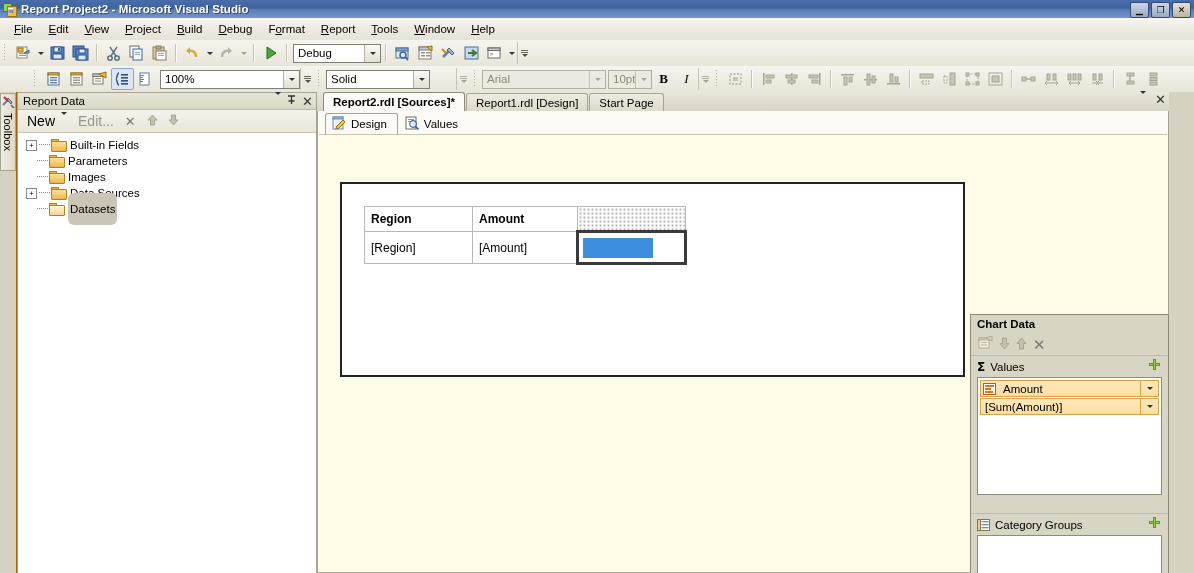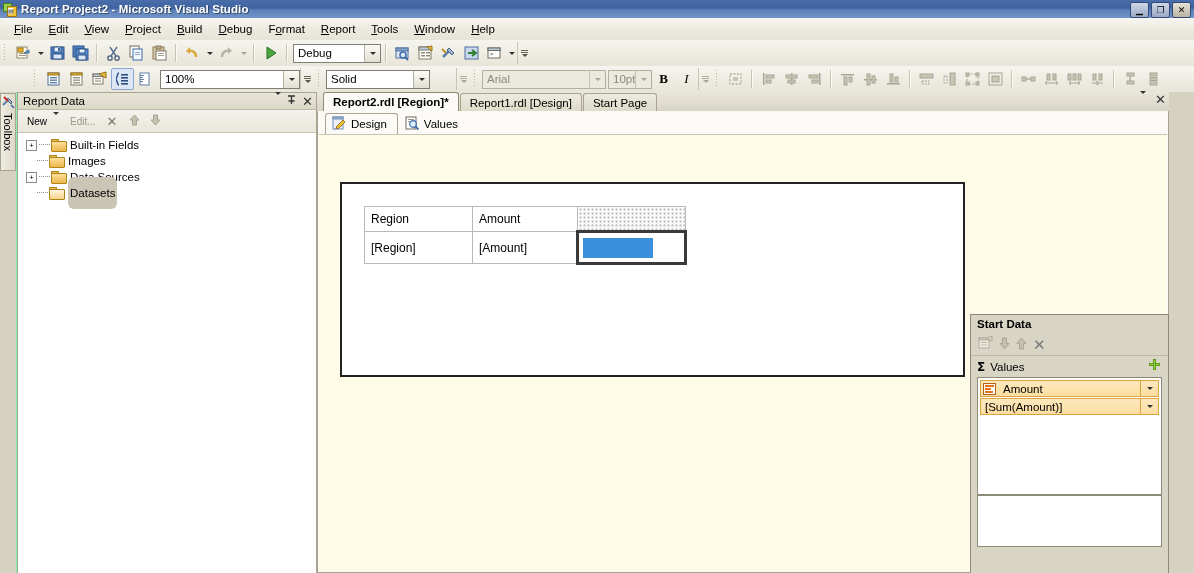--- a/index.html
+++ b/index.html
@@ -85,21 +85,21 @@
     width:15px;height:17px;margin:0;flex:0 0 auto;
     background:linear-gradient(to bottom,#fbfaf6,#e2dfd2);
     border-left:1px solid #b6b2a2;
     display:flex;align-items:center;justify-content:center;
   }
   .combo.dis{background:#ece9e0;border-color:#b3afa0;}
   .combo.dis .txt{color:#8d8979;}
   .combo.dis .btn{background:#ece9e0;border-left:1px solid #c7c3b4;}
 
   
-  .main{position:absolute;left:0;top:92px;width:1194px;height:481px;background:#86efac;}
+  .main{position:absolute;left:0;top:92px;width:1194px;height:481px;background:#a16207;}
 
   
   .leftstrip{position:absolute;left:0;top:0;width:16px;height:481px;background:#d6d2c2;}
   .vtab{
     position:absolute;background:linear-gradient(to right,#efece1,#ddd9c9);
     border:1px solid #a9a491;
     display:flex;flex-direction:column;align-items:center;
     box-sizing:border-box;
   }
   .vtab .lbl{
@@ -115,21 +115,21 @@
     border-bottom:1px solid #bfbaa8;
     display:flex;align-items:center;padding-left:5px;font-size:11.5px;color:#000;
     position:relative;
   }
   .panel-title .tools{position:absolute;right:3px;top:0;height:16px;display:flex;align-items:center;gap:6px;}
   .rd-toolbar{
     height:22px;background:linear-gradient(to bottom,#f4f2ec,#e9e6da);
     border-bottom:1px solid #c9c5b5;
     display:flex;align-items:center;padding-left:5px;gap:2px;
   }
-  .rd-toolbar .lk{font-size:10px;padding:2px 4px;color:#000;}
+  .rd-toolbar .lk{font-size:14px;padding:2px 4px;color:#000;}
   .rd-toolbar .lk.dis{color:#9b9788;}
   .rd-tree{background:#fff;height:calc(100% - 39px);padding:4px 0 0 0;position:relative;}
   .tnode{display:flex;align-items:center;height:16px;padding-left:8px;font-size:11.5px;}
   .texp{
     width:9px;height:9px;border:1px solid #8a8a8a;background:#fff;
     display:flex;align-items:center;justify-content:center;
     font-size:8px;line-height:7px;color:#000;margin-right:2px;flex:0 0 auto;
   }
   .texp.empty{border:none;background:none;}
   .tdash{width:11px;height:1px;border-top:1px dotted #909090;margin-right:1px;flex:0 0 auto;}
@@ -184,21 +184,21 @@
     background:#fff;border:2px solid #222;box-sizing:border-box;
   }
   .tablix{
     position:absolute;left:22px;top:22px;border-collapse:collapse;
     font-size:12px;
   }
   .tablix td{
     border:1px solid #b8b8b8;height:23px;padding:0 6px;
     background:#fff;vertical-align:middle;white-space:nowrap;
   }
-  .tablix td.hdr{font-weight:normal;}
+  .tablix td.hdr{font-weight:bold;}
   .tablix td.dotted{
     background-color:#fdfdfd;
     background-image:radial-gradient(circle,#b9b9b9 45%,transparent 47%);
     background-size:4px 4px;
     width:95px;
   }
   .tablix td.chartcell{
     border:3px solid #3a3a3a;padding:3px 4px;width:95px;background:#fff;
   }
   .databar{width:70px;height:20px;background:#3c8fdc;}
@@ -696,20 +696,29 @@
             </span>
           <span class="tlabel">Built-in Fields</span>
         </div>
         <div class="tnode">
           <span class="texp empty"></span>
           <span class="tdash"></span>
           <span class="folder">
               <span class="tab"></span>
               <span class="body"></span>
             </span>
+          <span class="tlabel">Parameters</span>
+        </div>
+        <div class="tnode">
+          <span class="texp empty"></span>
+          <span class="tdash"></span>
+          <span class="folder">
+              <span class="tab"></span>
+              <span class="body"></span>
+            </span>
           <span class="tlabel">Images</span>
         </div>
         <div class="tnode">
           <span class="texp">+</span>
           <span class="tdash"></span>
           <span class="folder">
               <span class="tab"></span>
               <span class="body"></span>
             </span>
           <span class="tlabel">Data Sources</span>
@@ -723,21 +732,21 @@
             </span>
           <span class="tlabel">Datasets</span>
         </div>
       </div>
     </div>
 
     <div class="docwell">
       <div class="tabstrip">
         <div style="width:6px;"></div>
         <div class="dtab active">
-          <span>Report2.rdl [Region]*</span>
+          <span>Report2.rdl [Sources]*</span>
         </div>
         <div class="dtab">
           <span>Report1.rdl [Design]</span>
         </div>
         <div class="dtab">
           <span>Start Page</span>
         </div>
         <div class="right">
           <span><span class="caret"></span></span>
           <span class="xglyph dark">✕</span>
@@ -787,21 +796,21 @@
                   <div class="databar"></div>
                 </td>
               </tr>
             </tbody>
               </table>
           </div>
         </div>
       </div>
 
       <div class="chartdata">
-        <div class="cd-title">Start Data</div>
+        <div class="cd-title">Chart Data</div>
         <div class="cd-toolbar">
           <span>
             <svg width="15" height="14" viewBox="0 0 15 14">
               <rect x="1" y="2" width="10" height="10" fill="#efece2" stroke="#b0ac9c"></rect>
               <rect x="1" y="2" width="10" height="2" fill="#d5d1c1" stroke="#b0ac9c"></rect>
               <rect x="3" y="6" width="6" height="1" fill="#b9b5a5"></rect>
                 <rect x="3" y="8.5" width="6" height="1" fill="#b9b5a5"></rect>
               <path d="M8 2 l6 -2 l0 5 z" fill="#d8d2bd" stroke="#b0ac9c"></path>
             </svg>
           </span>
@@ -842,20 +851,36 @@
               </span>
           </div>
           <div class="vrow sub">
             <span class="name">[Sum(Amount)]</span>
             <span class="ddn">
                 <span class="caret"></span>
               </span>
           </div>
         </div>
 
+        <div class="cd-sechdr" style="margin-top:18px;">
+          <span style="display:flex;">
+            <svg width="13" height="12" viewBox="0 0 13 12">
+              <rect x="0.5" y="0.5" width="12" height="11" fill="#fff" stroke="#8a7a3c"></rect>
+              <rect x="0.5" y="0.5" width="3" height="11" fill="#e0cf8e" stroke="#8a7a3c"></rect>
+              <rect x="4.5" y="2" width="7" height="1.3" fill="#6f8db5"></rect>
+              <rect x="4.5" y="5" width="7" height="1.3" fill="#6f8db5"></rect>
+              <rect x="4.5" y="8" width="7" height="1.3" fill="#6f8db5"></rect>
+            </svg>
+          </span>
+          <span>Category Groups</span>
+          <span class="plus plusicon">
+              <span class="h"></span>
+              <span class="v"></span>
+            </span>
+        </div>
         <div class="cd-list grp-list"></div>
 
       </div>
     </div>
 
     <div class="rightstrip">
       
       
     </div>
 

